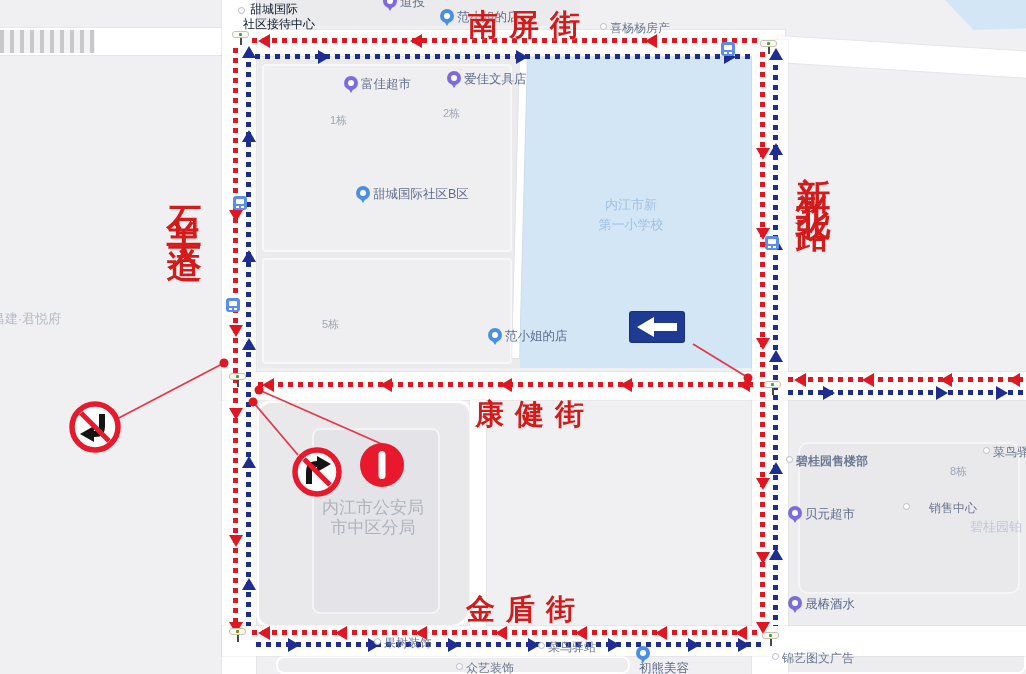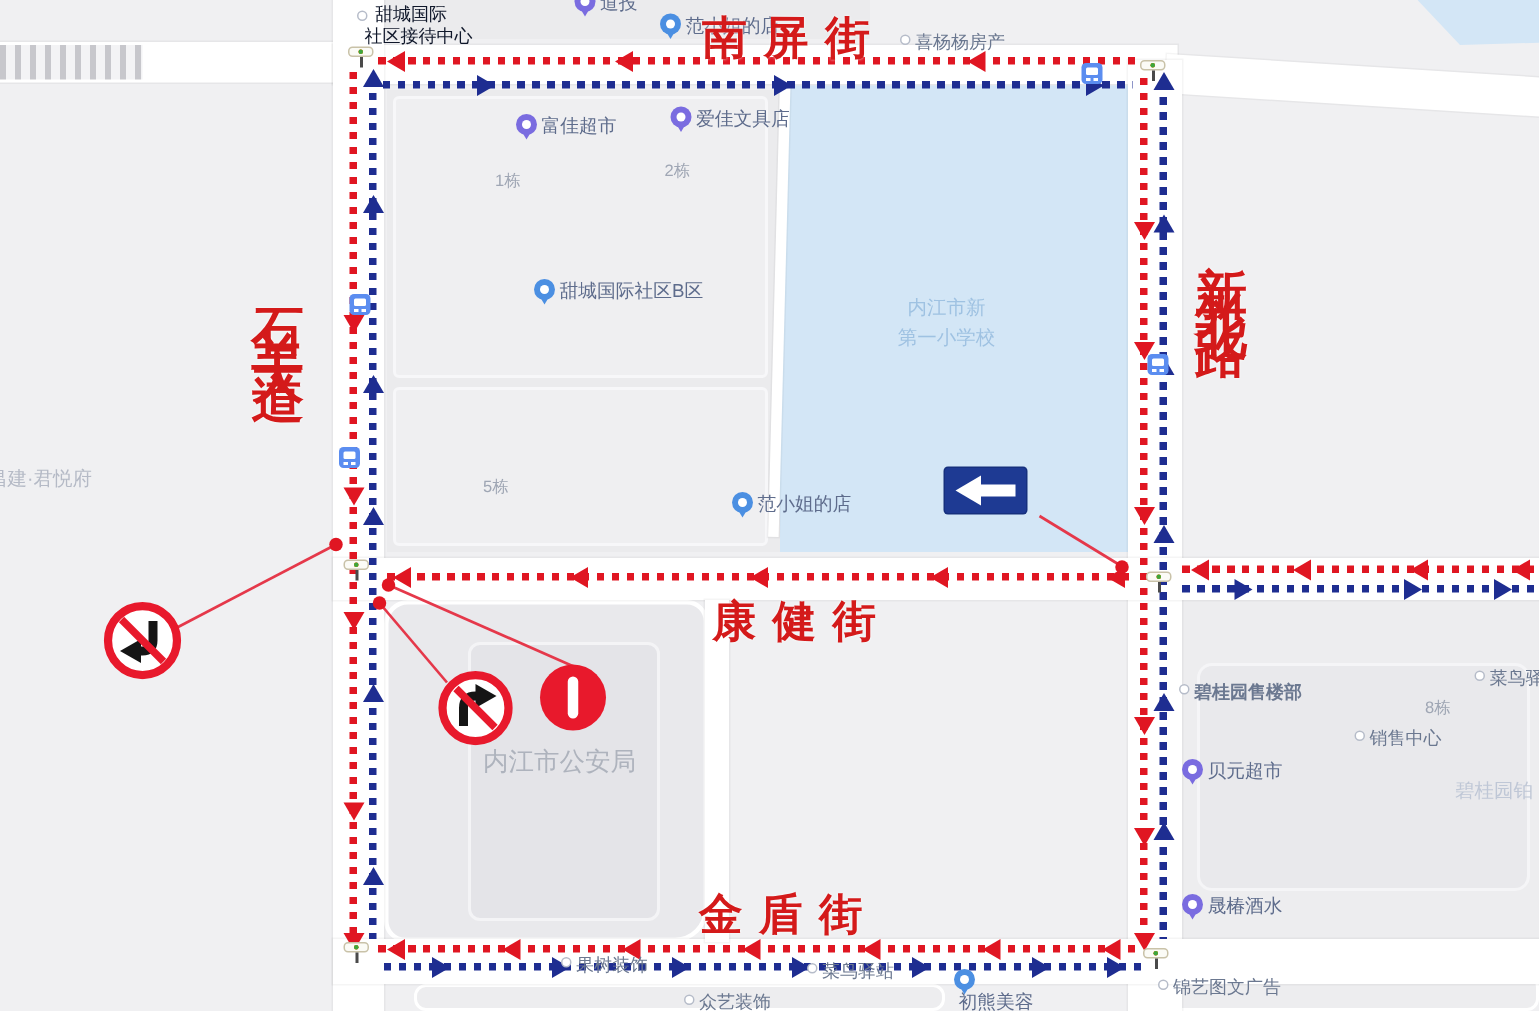--- a/index.html
+++ b/index.html
@@ -73,20 +73,21 @@
   <div class="street-label street-v" style="left:160px;top:178px;">石羊大道</div>
   <div class="street-label street-h" style="left:475px;top:395px;font-size:29px;">康健街</div>
   <div class="street-label street-h" style="left:466px;top:590px;font-size:29px;">金盾街</div>
 
   <div class="school-label" style="left:576px;top:195px;">
     <span style="position:static;display:block;">内江市新</span>
     <span style="position:static;display:block;">第一小学校</span>
   </div>
   <div class="police-label" style="left:303px;top:498px;">
     <span style="position:static;display:block;">内江市公安局</span>
+    <span style="position:static;display:block;">市中区分局</span>
   </div>
   <div class="two-line" style="left:240px;top:2px;">
     <span class="smdot" style="left:-2px;top:3px;"></span>
     <span style="position:static;display:block;margin-left:10px;">甜城国际</span>
     <span style="position:static;display:block;margin-left:3px;">社区接待中心</span>
   </div>
 
   <div class="sign" style="left:69px;top:401px;width:52px;height:52px;">
     <svg width="52" height="52" viewBox="0 0 52 52">
       <circle cx="26" cy="26" r="23" fill="#fff" stroke="#e8192c" stroke-width="5.5"></circle>
@@ -227,21 +228,21 @@
     <div class="plain" style="left: -8px; top: 310px;">昌建·君悦府</div>
     <div class="poi" style="left: 786px; top: 455px;">
       <span class="smdot" style="position: relative; margin-top: 1px;"></span>
       <span class="poi-dot-label" style="position: static; font-weight: bold;">碧桂园售楼部</span>
     </div>
     <div class="poi" style="left: 983px; top: 446px;">
       <span class="smdot" style="position: relative; margin-top: 1px;"></span>
       <span class="poi-dot-label" style="position: static;">菜鸟驿站</span>
     </div>
     <div class="plain-small" style="left: 950px; top: 464px;">8栋</div>
-    <div class="poi" style="left: 903px; top: 486px;">
+    <div class="poi" style="left: 903px; top: 502px; gap: 16px;">
       <span class="smdot" style="position: relative; margin-top: 1px;"></span>
       <span class="poi-dot-label" style="position: static;">销售中心</span>
     </div>
     <div class="poi" style="left: 788px; top: 506px;">
       <span class="pin pin-purple" style="position: relative;"></span>
       <span class="poi-label" style="position: static;">贝元超市</span>
     </div>
     <div class="plain-light" style="left: 970px; top: 518px;">碧桂园铂</div>
     <div class="poi" style="left: 788px; top: 596px;">
       <span class="pin pin-purple" style="position: relative;"></span>

